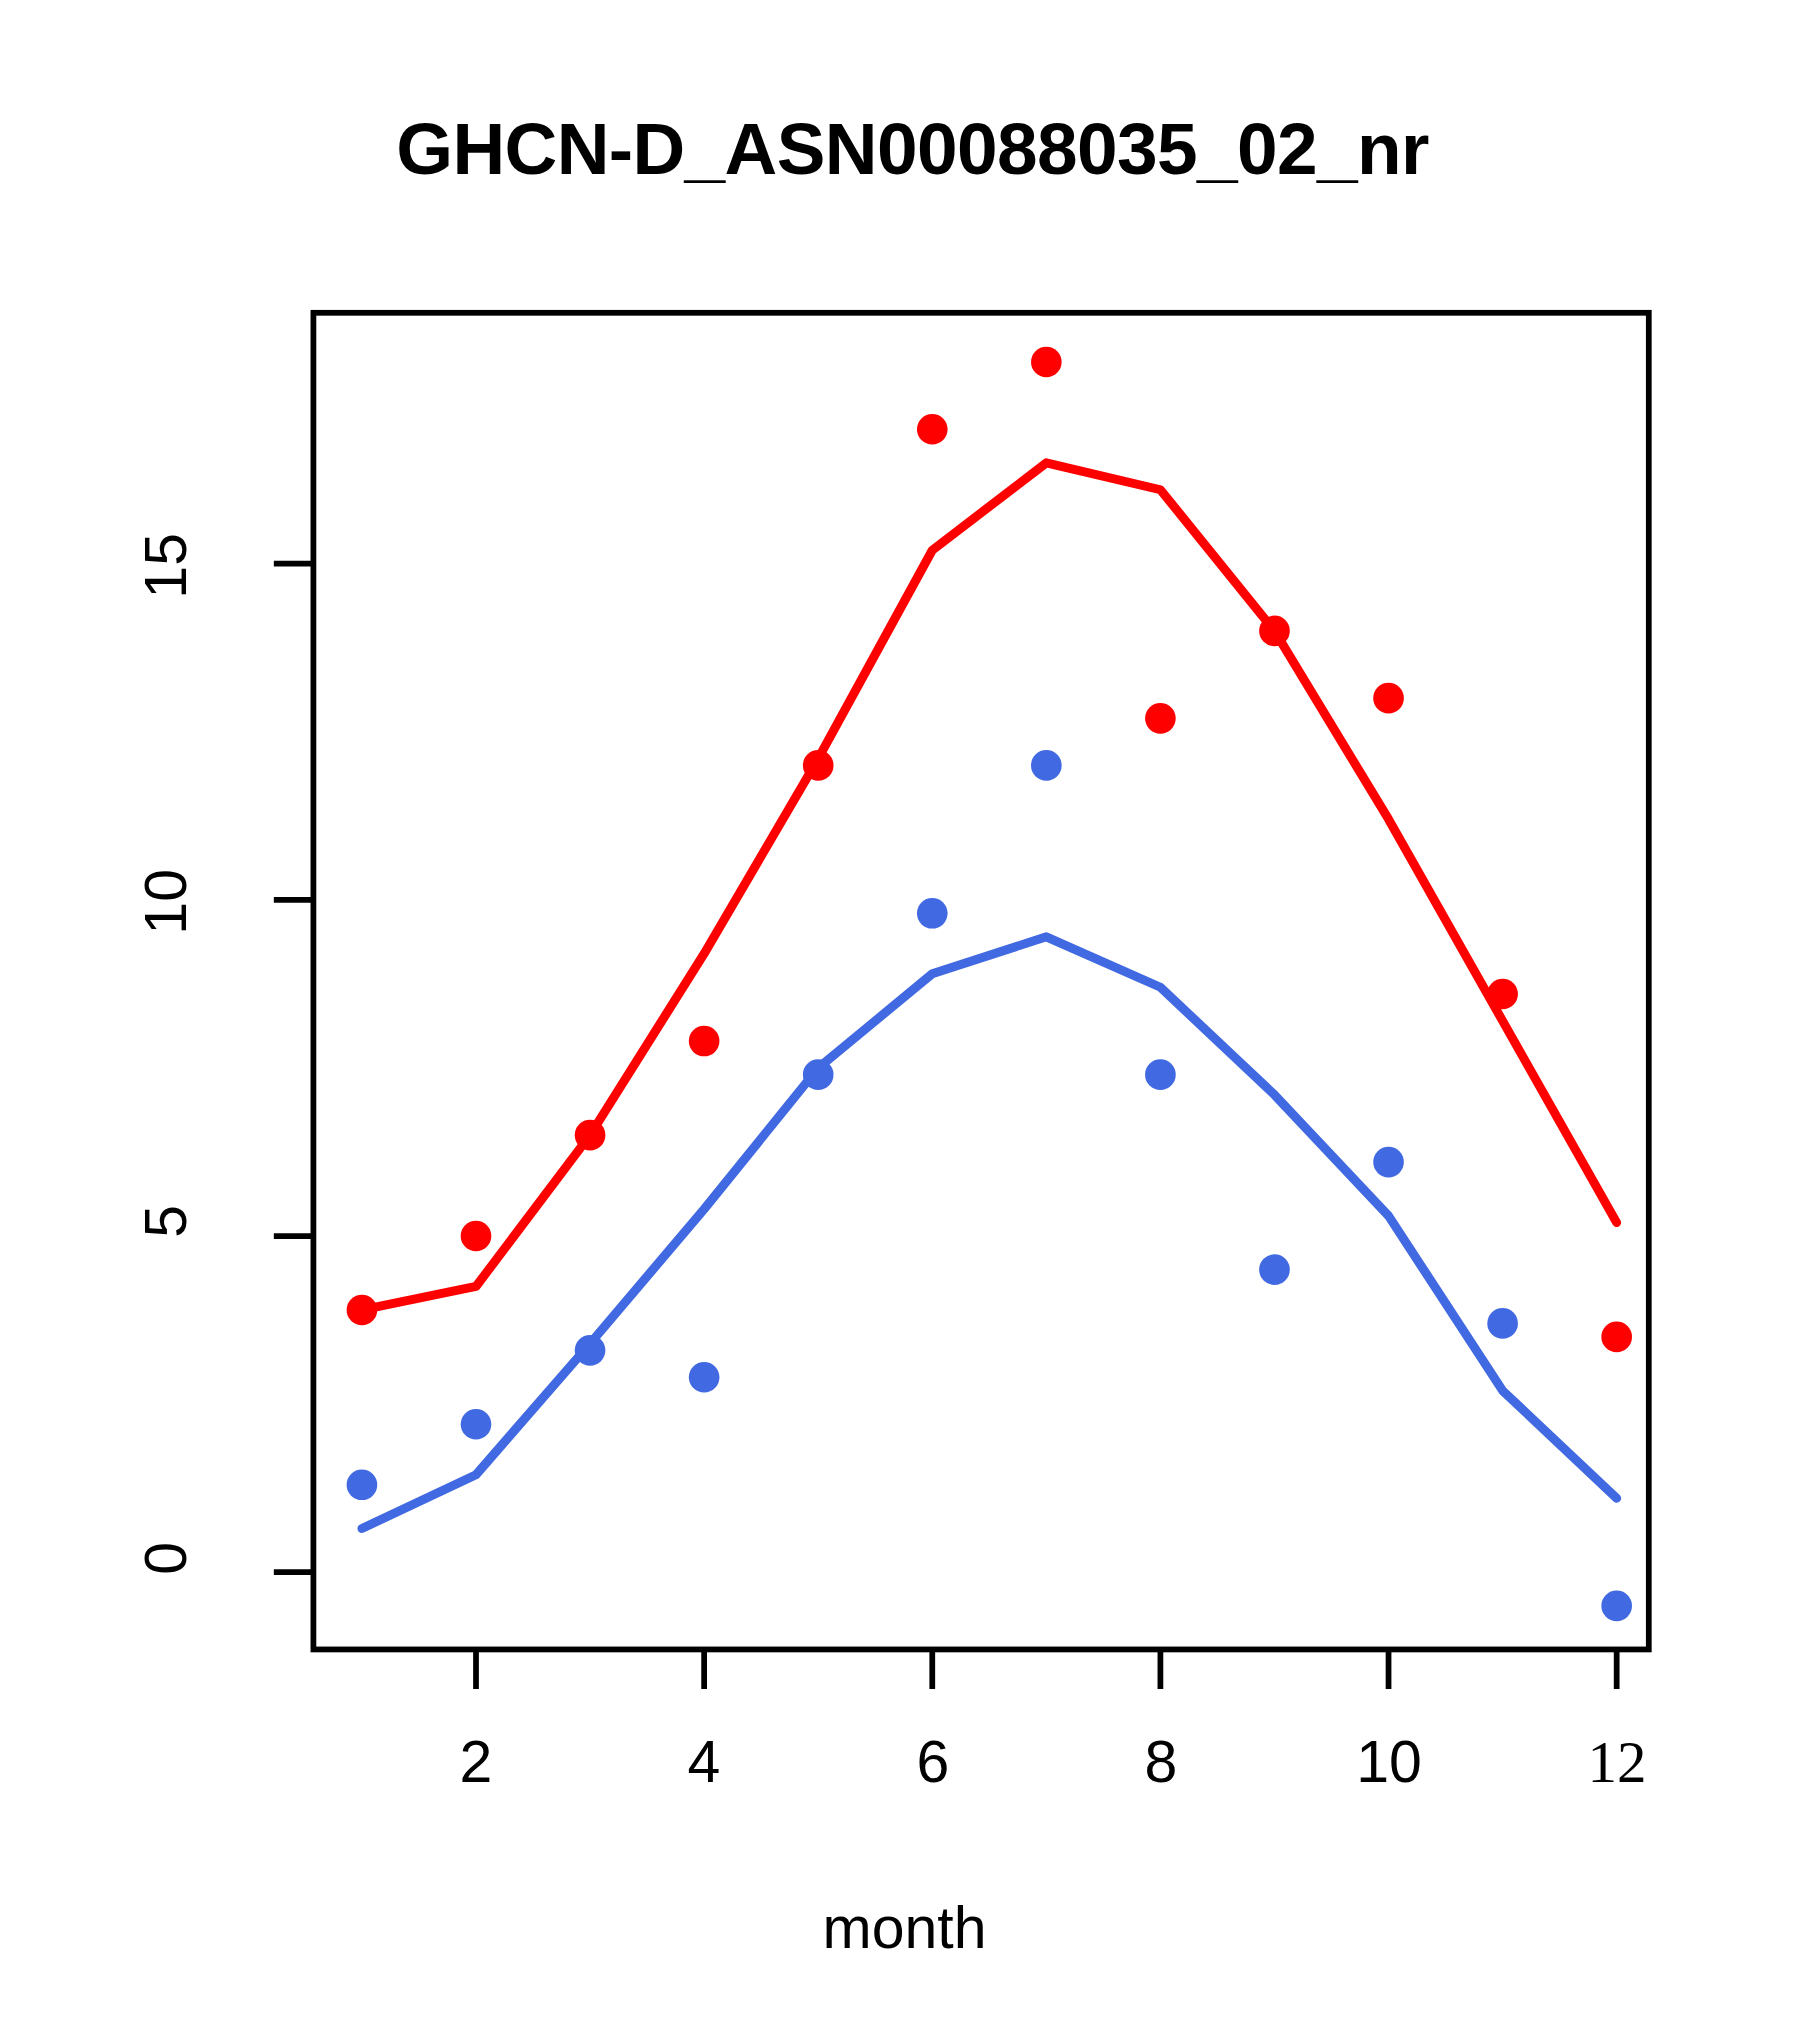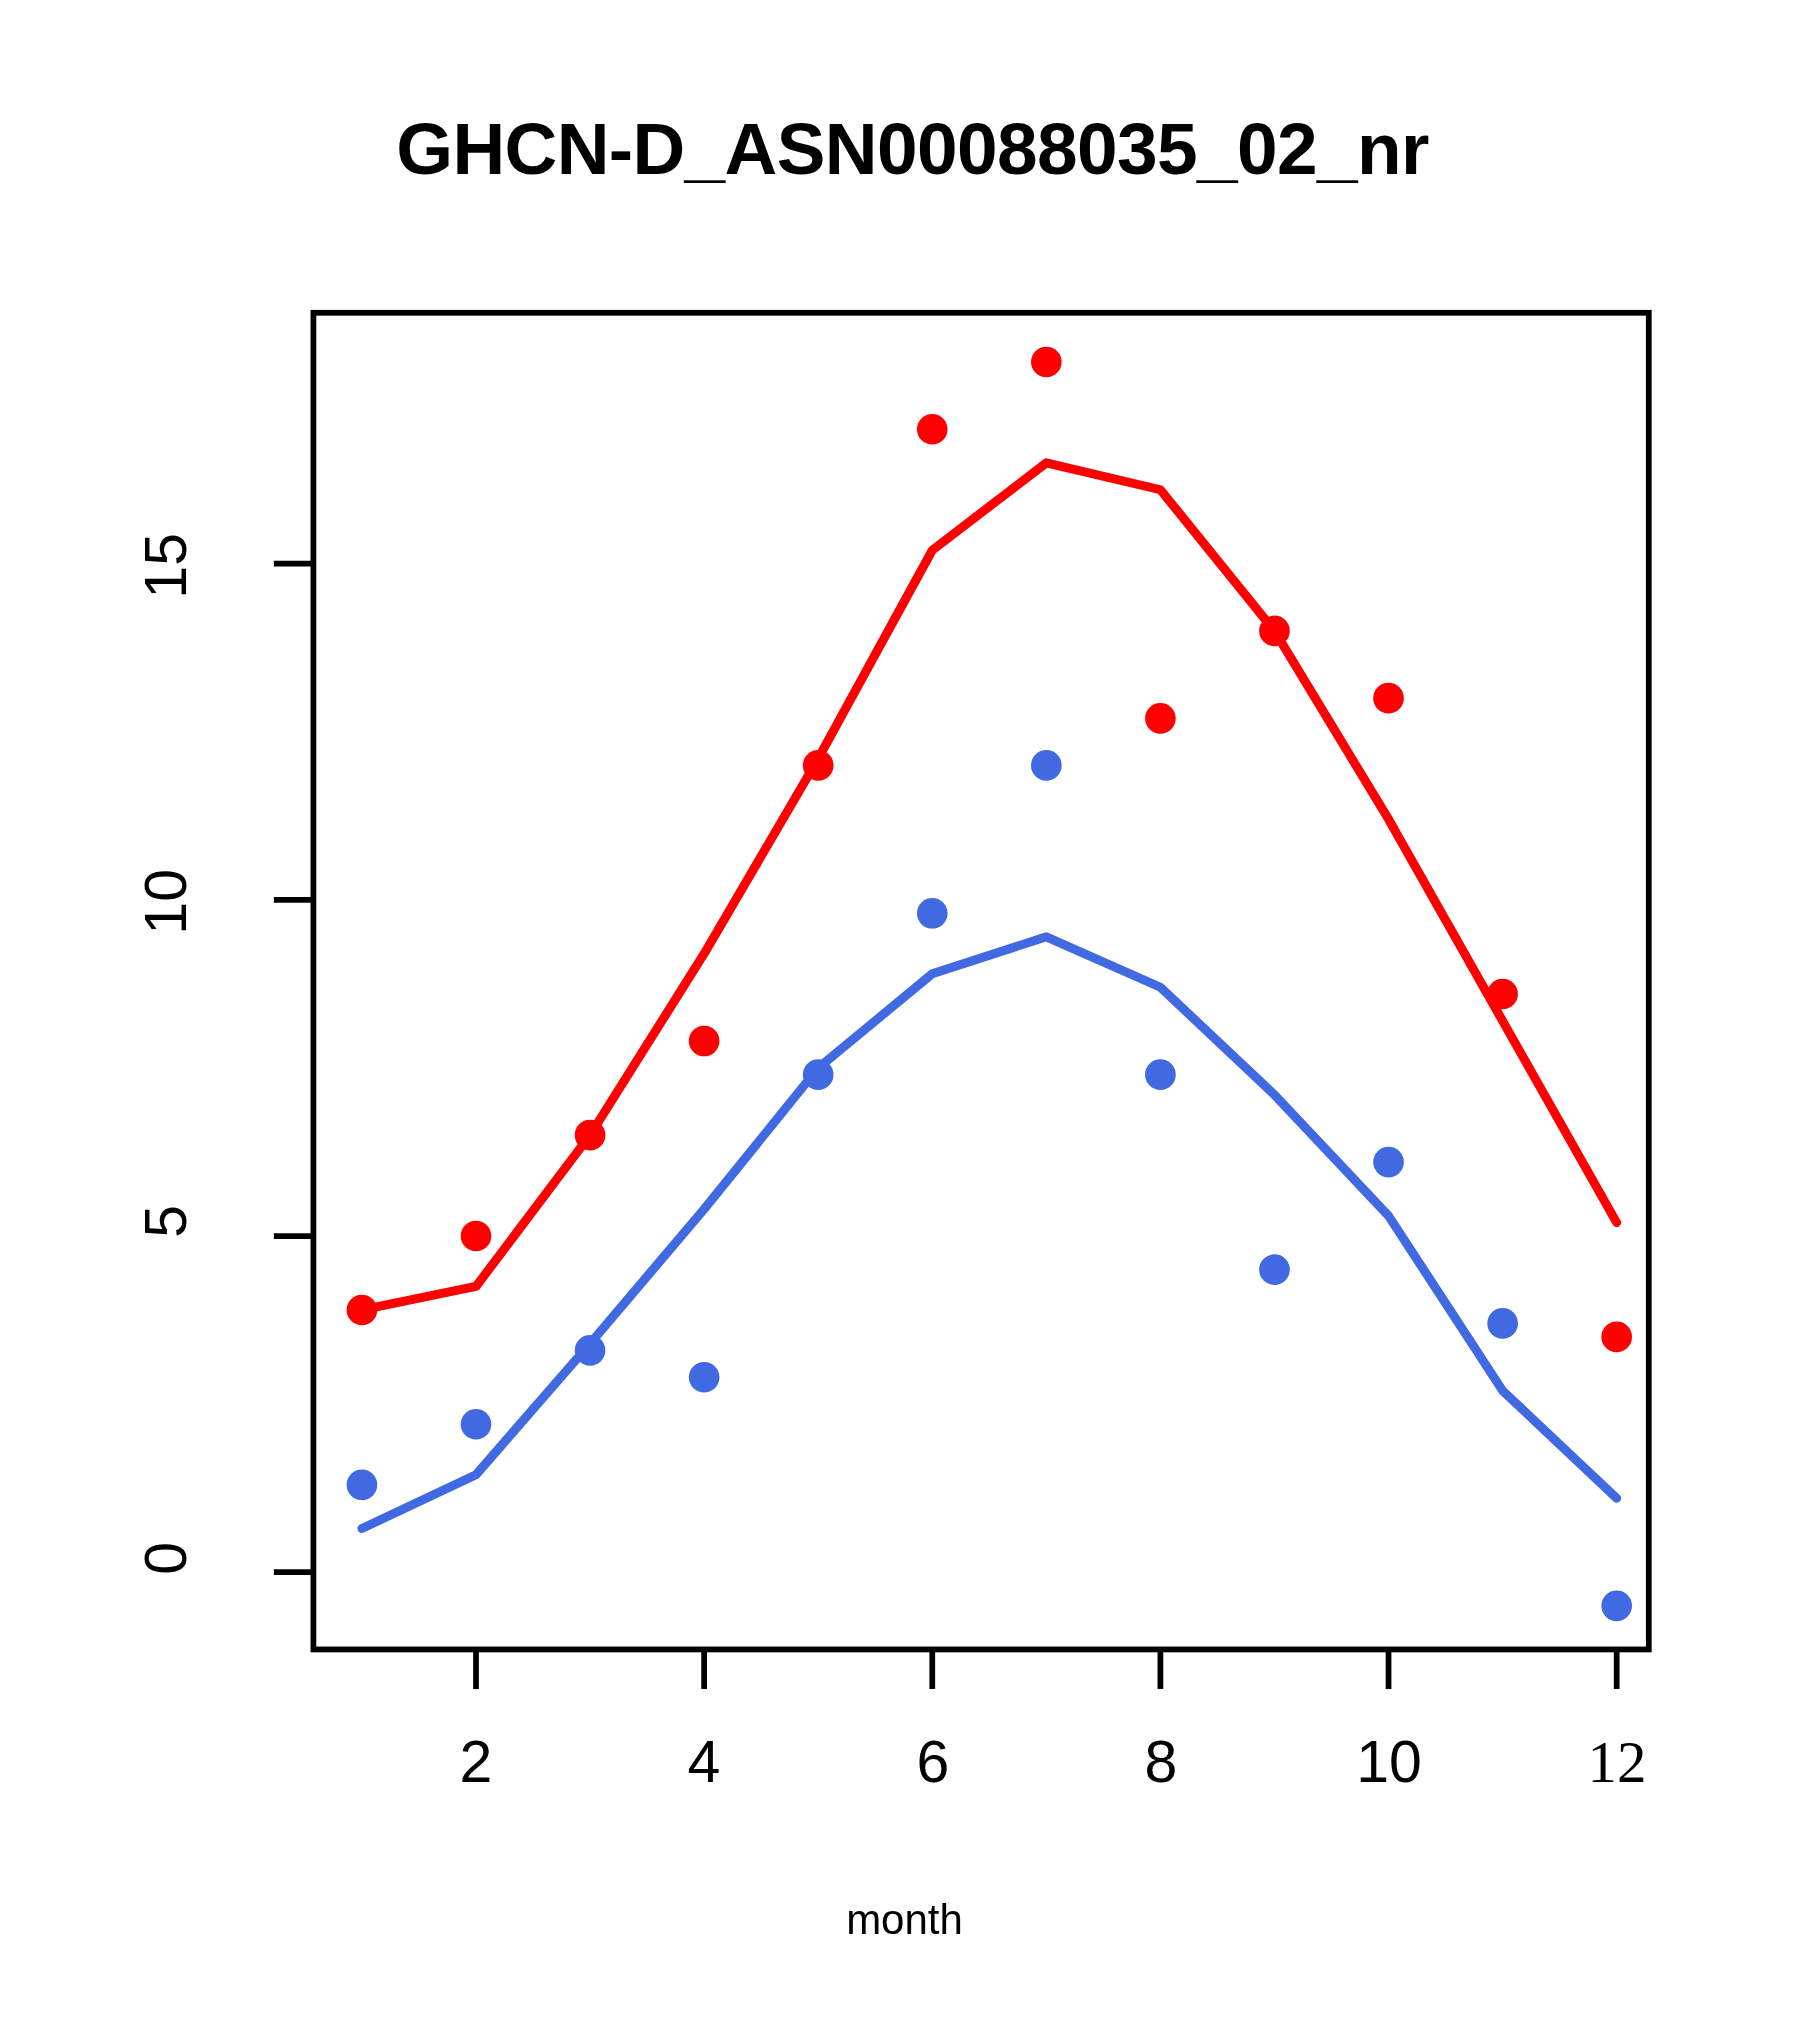--- a/index.html
+++ b/index.html
@@ -37,21 +37,21 @@
     white-space: pre;
     padding-left: 8px;
   }
 
   #xaxis-label {
     position: absolute;
     left: 0;
     top: 1899px;
     width: 1809px;
     text-align: center;
-    font-size: 42px;
+    font-size: 59px;
     font-weight: normal;
     line-height: 1;
   }
 
   .ytick-label {
     position: absolute;
     font-size: 59px;
     line-height: 1;
     transform-origin: 50% 50%;
     white-space: nowrap;

